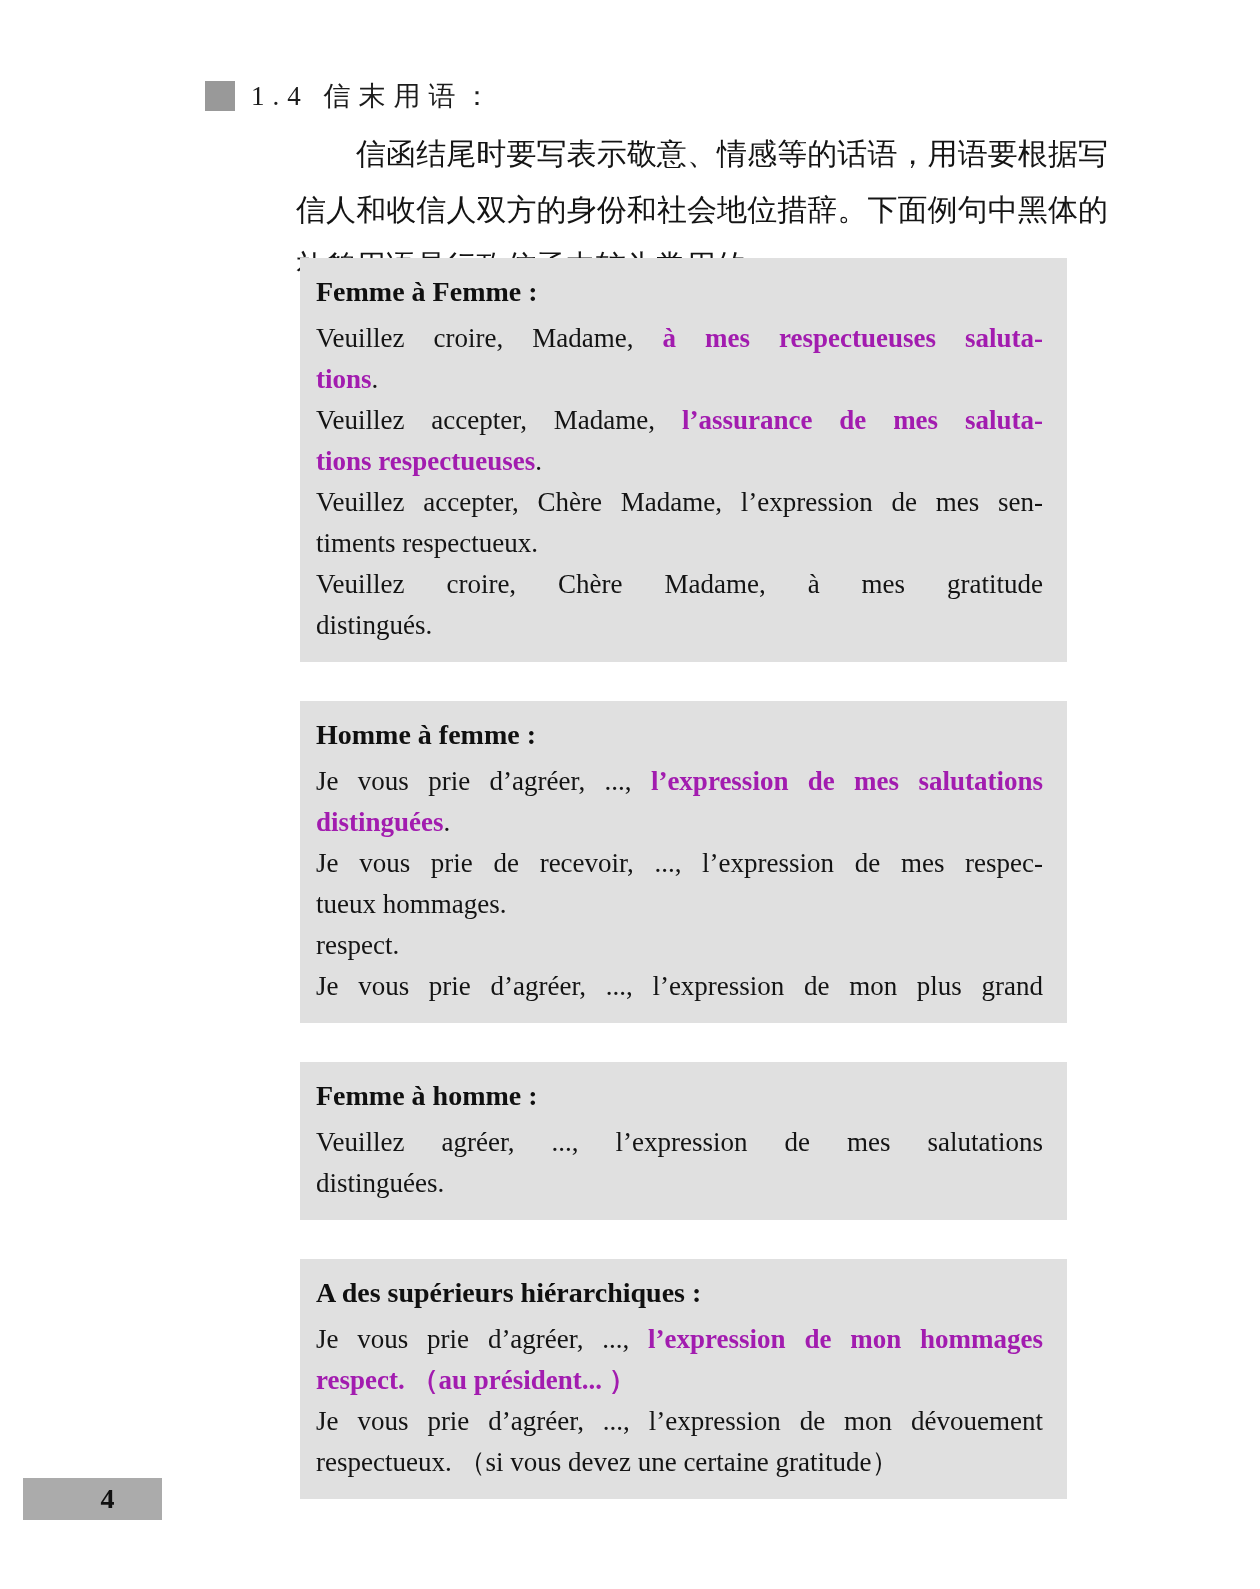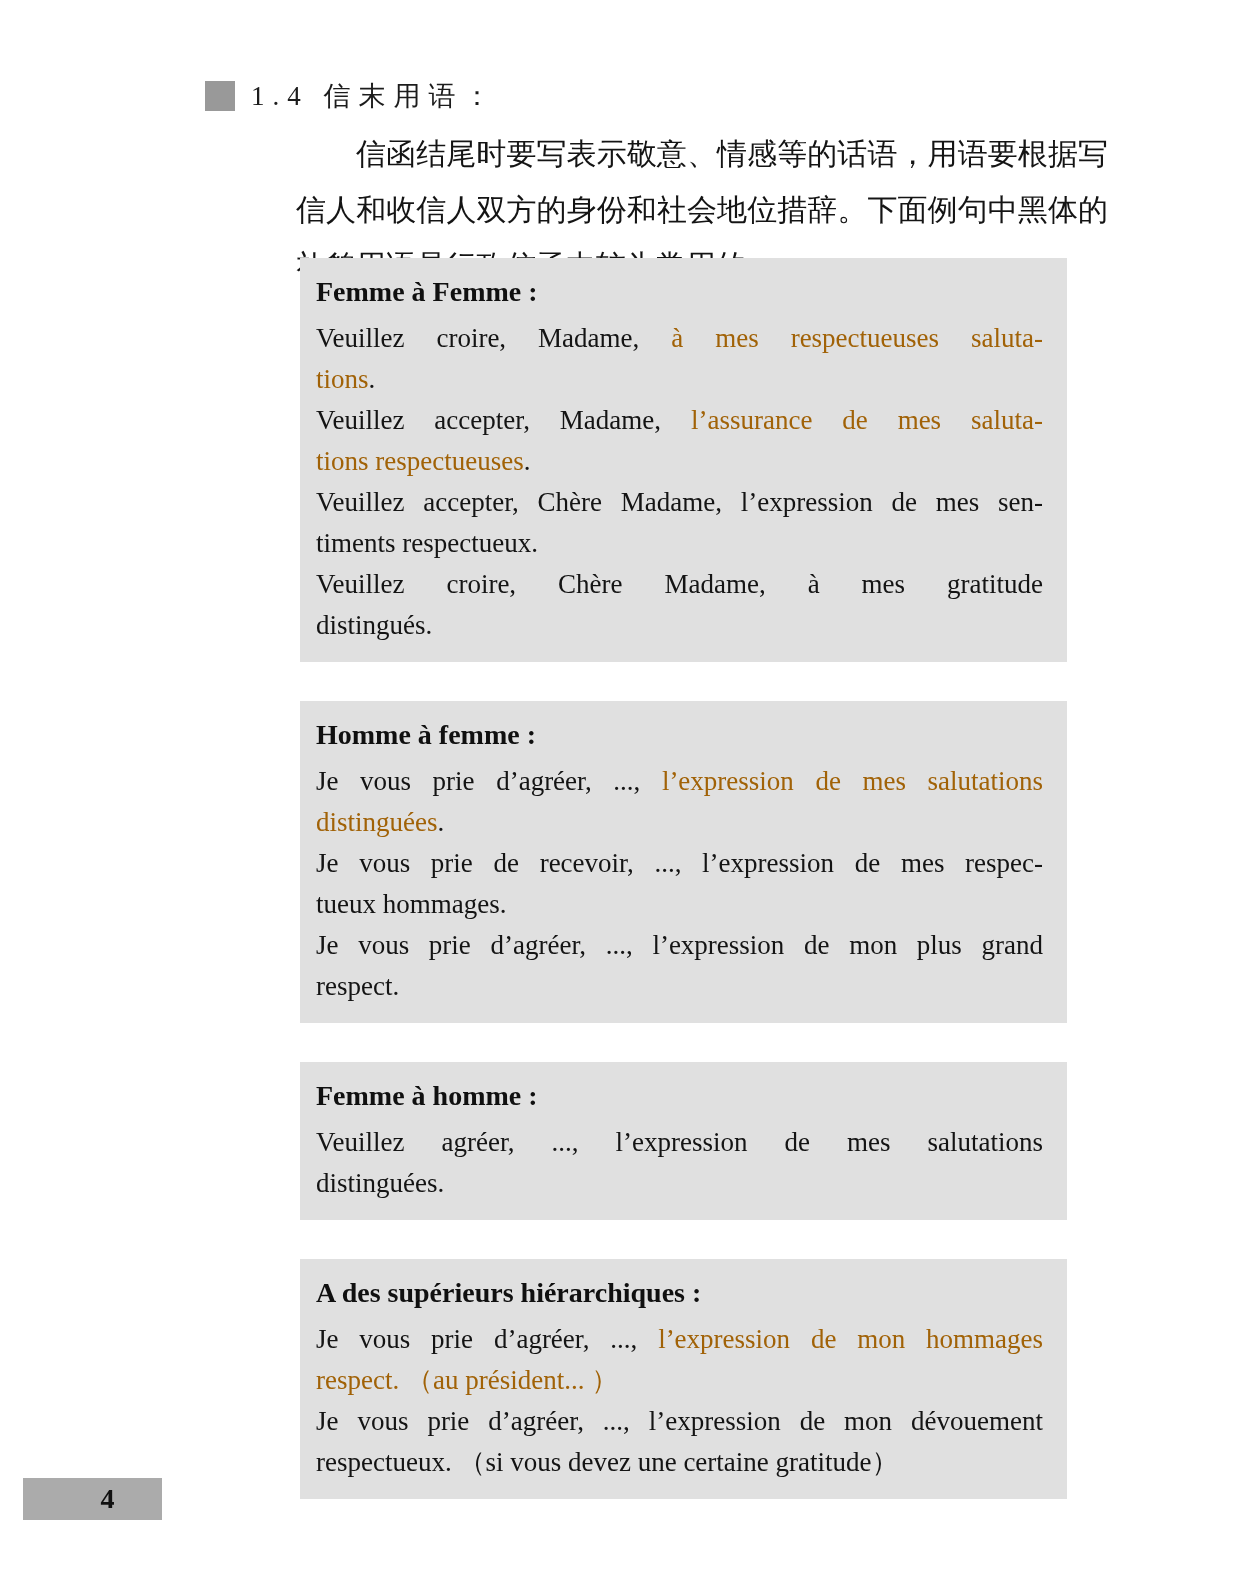--- a/index.html
+++ b/index.html
@@ -73,21 +73,21 @@
   }
   .line {
     font-size: 27px;
     line-height: 41px;
     text-align: justify;
     color: #141414;
   }
   .line.full {
     text-align-last: justify;
   }
-  .line b { font-weight: normal; color: #a16207; }
+  .line b { font-weight: bold; color: #a21caf; }
 
   
   .footer {
     position: absolute;
     left: 0;
     top: 1478px;
     width: 1260px;
     height: 44px;
   }
   .page-num-bar {
@@ -142,22 +142,22 @@
         <div class="line full"><span>Veuillez croire, Chère Madame, à mes gratitude</span></div>
         <div class="line"><span>distingués.</span></div>
       </section>
 
     <section class="gray-box">
       <h3 class="box-title">Homme à femme :</h3>
     <div class="line full"><span>Je vous prie d’agréer, ..., </span><b>l’expression de mes salutations</b></div>
         <div class="line"><b>distinguées</b><span>.</span></div>
         <div class="line full"><span>Je vous prie de recevoir, ..., l’expression de mes respec-</span></div>
         <div class="line"><span>tueux hommages.</span></div>
+        <div class="line"><span>respect.</span></div>
         <div class="line full"><span>Je vous prie d’agréer, ..., l’expression de mon plus grand</span></div>
-        <div class="line"><span>respect.</span></div>
       </section>
 
     <section class="gray-box">
       <h3 class="box-title">Femme à homme :</h3>
     <div class="line full"><span>Veuillez agréer, ..., l’expression de mes salutations</span></div>
         <div class="line"><span>distinguées.</span></div>
       </section>
 
     <section class="gray-box">
       <h3 class="box-title">A des supérieurs hiérarchiques :</h3>

